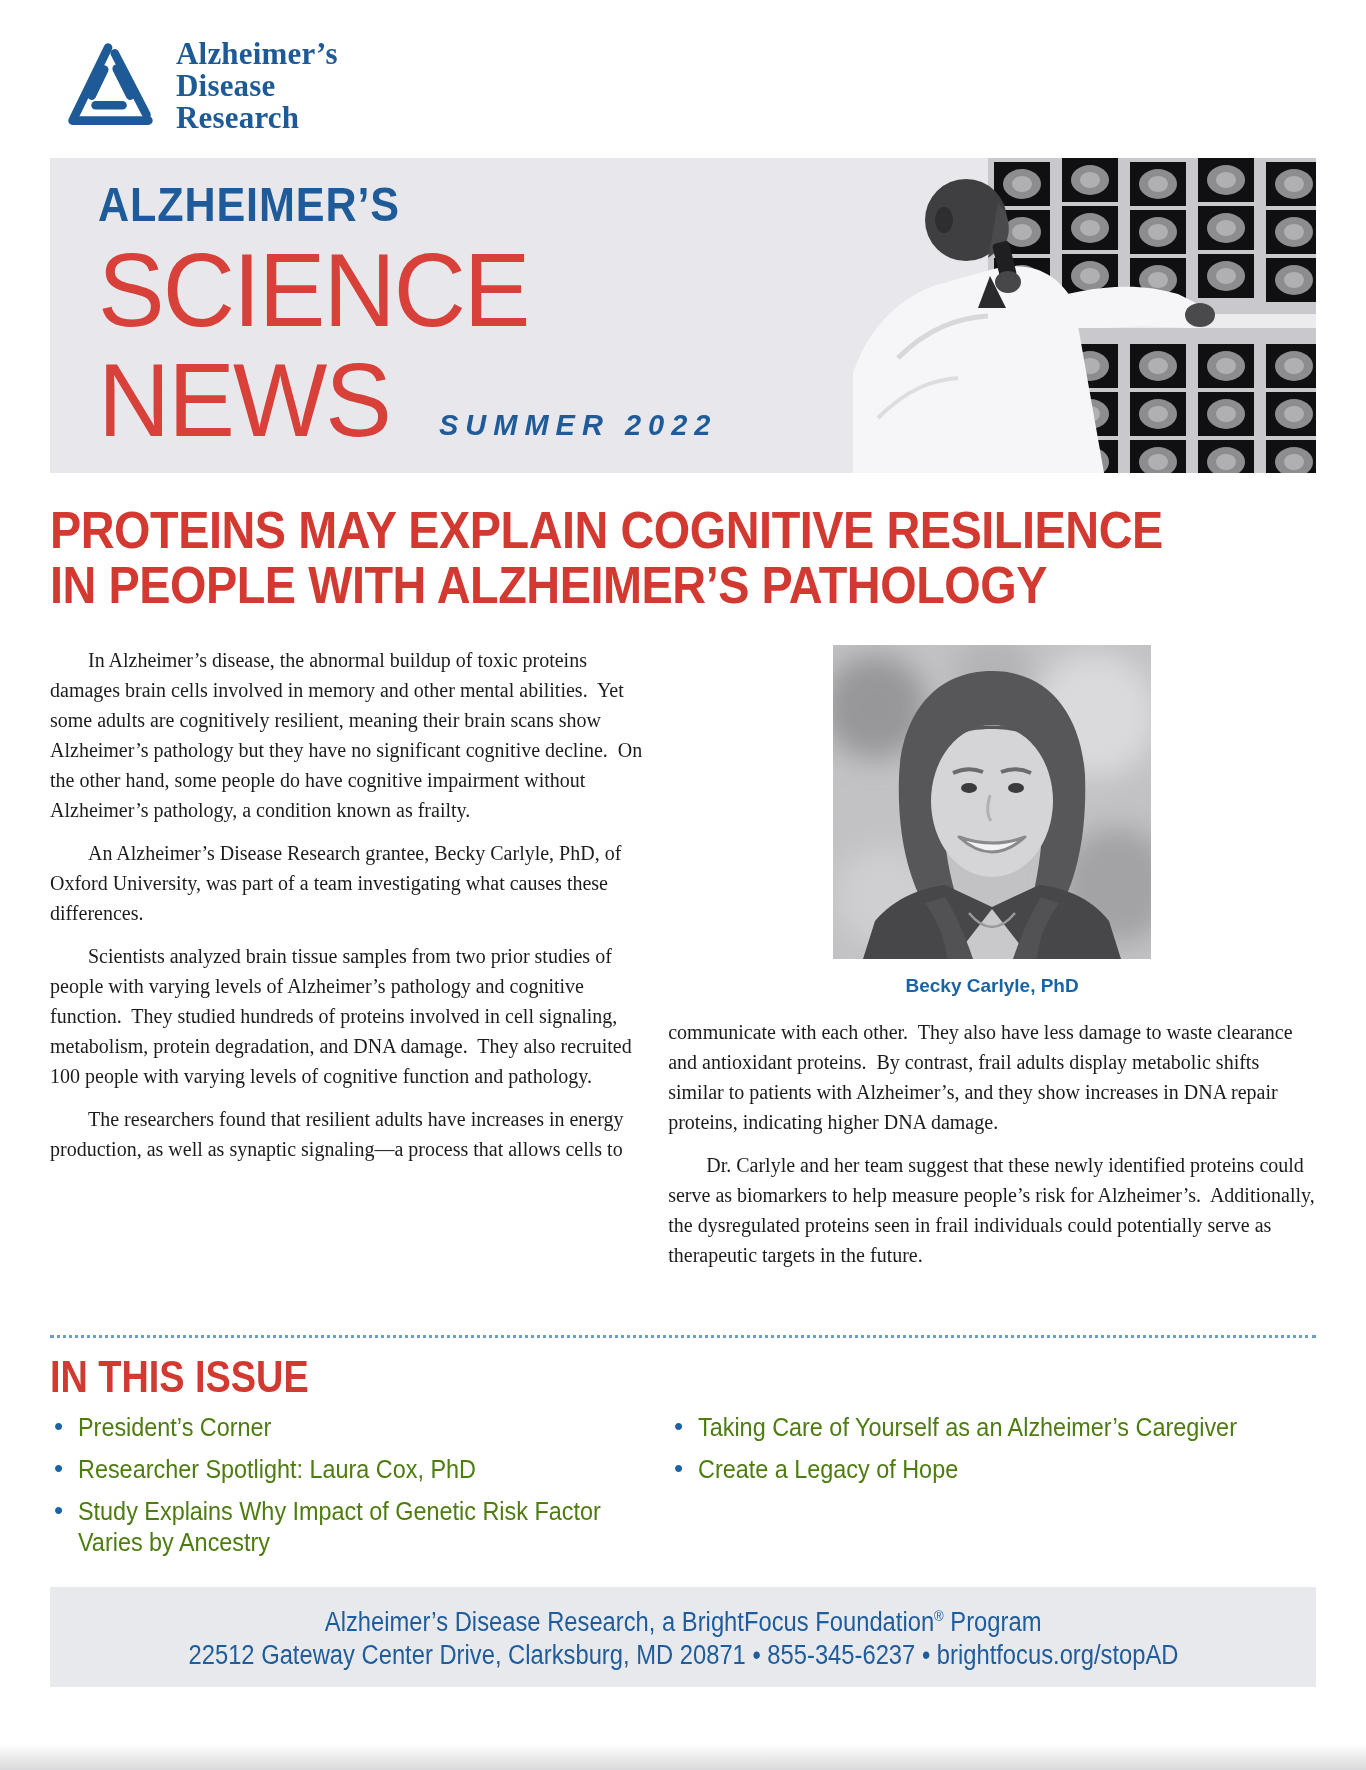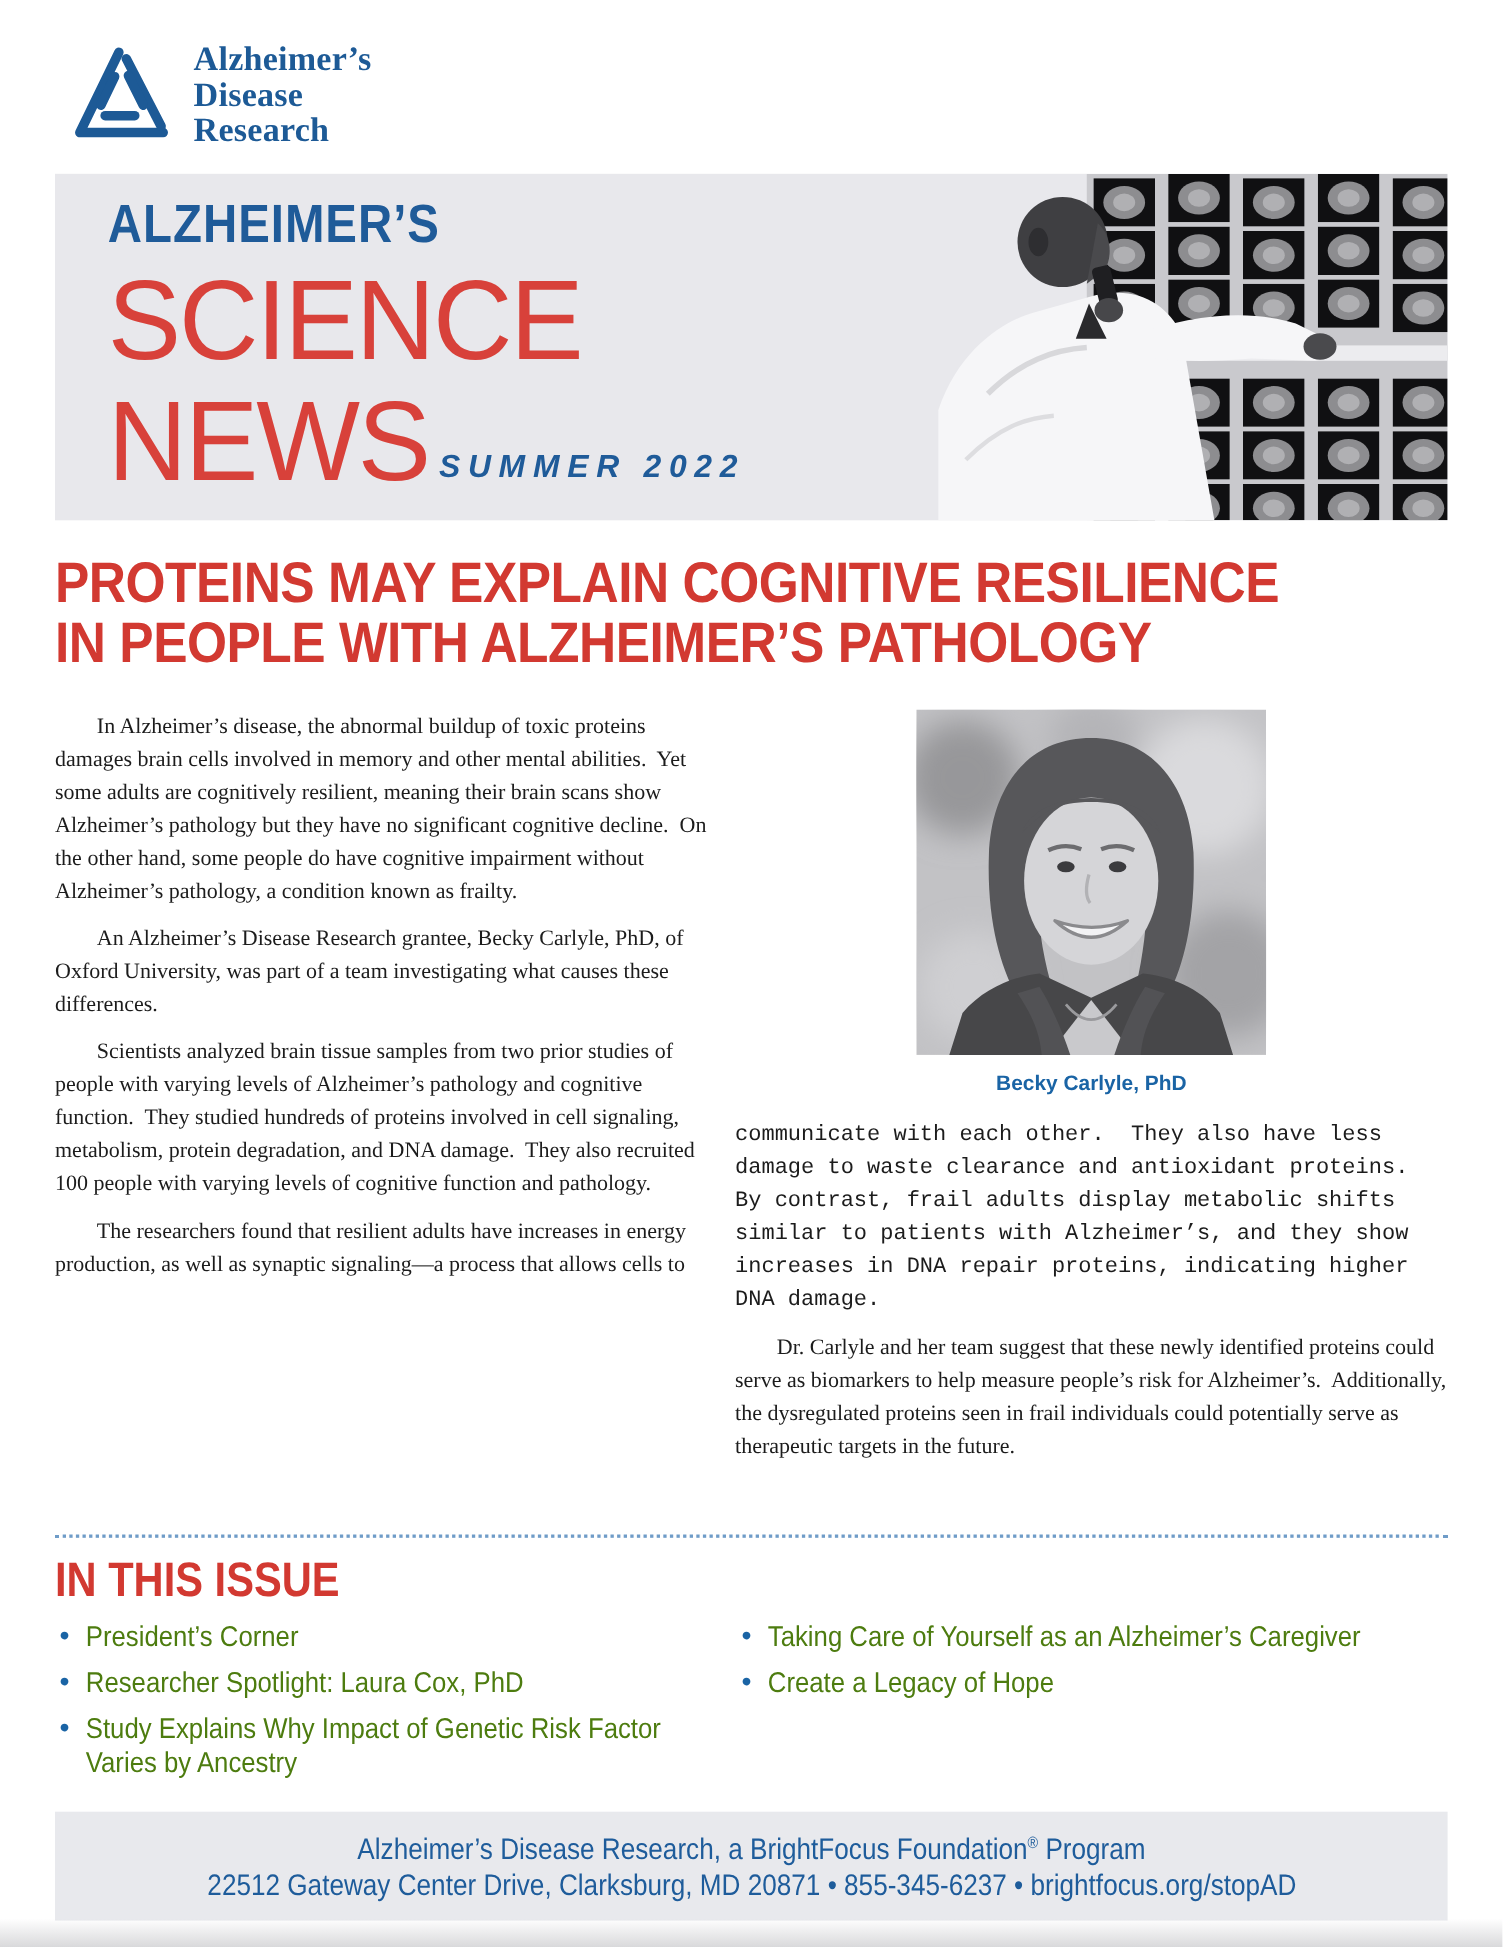--- a/index.html
+++ b/index.html
@@ -15,21 +15,21 @@
                line-height:1.03; color:#1d5a96; letter-spacing:.2px; }
 
   
   .masthead { position:relative; margin-top:22px; height:315px; background:#e8e8ec; }
   .masthead-text { position:absolute; left:48px; top:18px; }
   .kicker { font-family:"Liberation Sans", sans-serif; font-weight:600; font-size:49px;
             color:#1f5b99; transform:scaleX(.88); transform-origin:left; letter-spacing:1px; }
   .mast-title { font-family:"Liberation Sans", sans-serif; font-weight:400; font-size:103px;
                 line-height:.99; color:#d8413a; letter-spacing:-2px; transform:scaleX(.97);
                 transform-origin:left; margin-top:8px; }
-  .mast-row2 { display:flex; align-items:flex-end; }
+  .mast-row2 { display:flex; align-items:flex-end; gap:40px; }
   .issue-date { font-family:"Liberation Sans", sans-serif; font-weight:bold; font-size:29px;
                 letter-spacing:7px; color:#1f5b99; padding-bottom:10px;font-style:italic; }
   .mast-photo { position:absolute; top:0; right:0; width:478px; height:315px; overflow:hidden; }
 
   
   .headline { margin-top:30px; font-family:"Liberation Sans", sans-serif; font-weight:bold;
               color:#d23931; font-size:52px; line-height:1.06; letter-spacing:-.5px;
               transform:scaleX(.9); transform-origin:left; white-space:nowrap; }
 
   
@@ -204,21 +204,21 @@
             <path d="M126,192 Q159,222 192,192 Q160,204 126,192 Z" fill="#f2f2f4" stroke="#8a8a8d" stroke-width="3" stroke-linejoin="round"></path>
             <path d="M30,314 L42,276 C62,252 92,242 112,240 L159,262 L206,240 C228,242 258,252 276,276 L288,314 Z" fill="#474749"></path>
             <path d="M120,314 L159,264 L198,314 Z" fill="#c9c9cc"></path>
             <path d="M136,268 Q159,296 182,268" stroke="#9a9a9d" stroke-width="2.5" fill="none"></path>
             <path d="M92,258 C104,276 112,292 114,314 L140,314 C132,290 122,268 112,252 Z" fill="#525255"></path>
             <path d="M226,258 C214,276 206,292 204,314 L180,314 C188,290 198,268 208,252 Z" fill="#525255"></path>
           </g>
         </svg>
       </div>
       <div class="photo-caption">Becky Carlyle, PhD</div>
-      <p style="text-indent:0;font-family:Liberation Mono, monospace;">communicate with each other.  They also have less damage to waste clearance and antioxidant proteins.  By contrast, frail adults display metabolic shifts similar to patients with Alzheimer’s, and they show increases in DNA repair proteins, indicating higher DNA damage.</p>
+      <p style="text-indent:0;">communicate with each other.  They also have less damage to waste clearance and antioxidant proteins.  By contrast, frail adults display metabolic shifts similar to patients with Alzheimer’s, and they show increases in DNA repair proteins, indicating higher DNA damage.</p>
       <p>Dr. Carlyle and her team suggest that these newly identified proteins could serve as biomarkers to help measure people’s risk for Alzheimer’s.  Additionally, the dysregulated proteins seen in frail individuals could potentially serve as therapeutic targets in the future.</p>
     </div>
   </div>
 
   <hr class="dotted-rule">
   <h2 class="issue-heading">IN THIS ISSUE</h2>
   <div class="issue-cols">
     <div class="issue-col-left">
       <ul>
         <li><span>President’s Corner</span></li>

